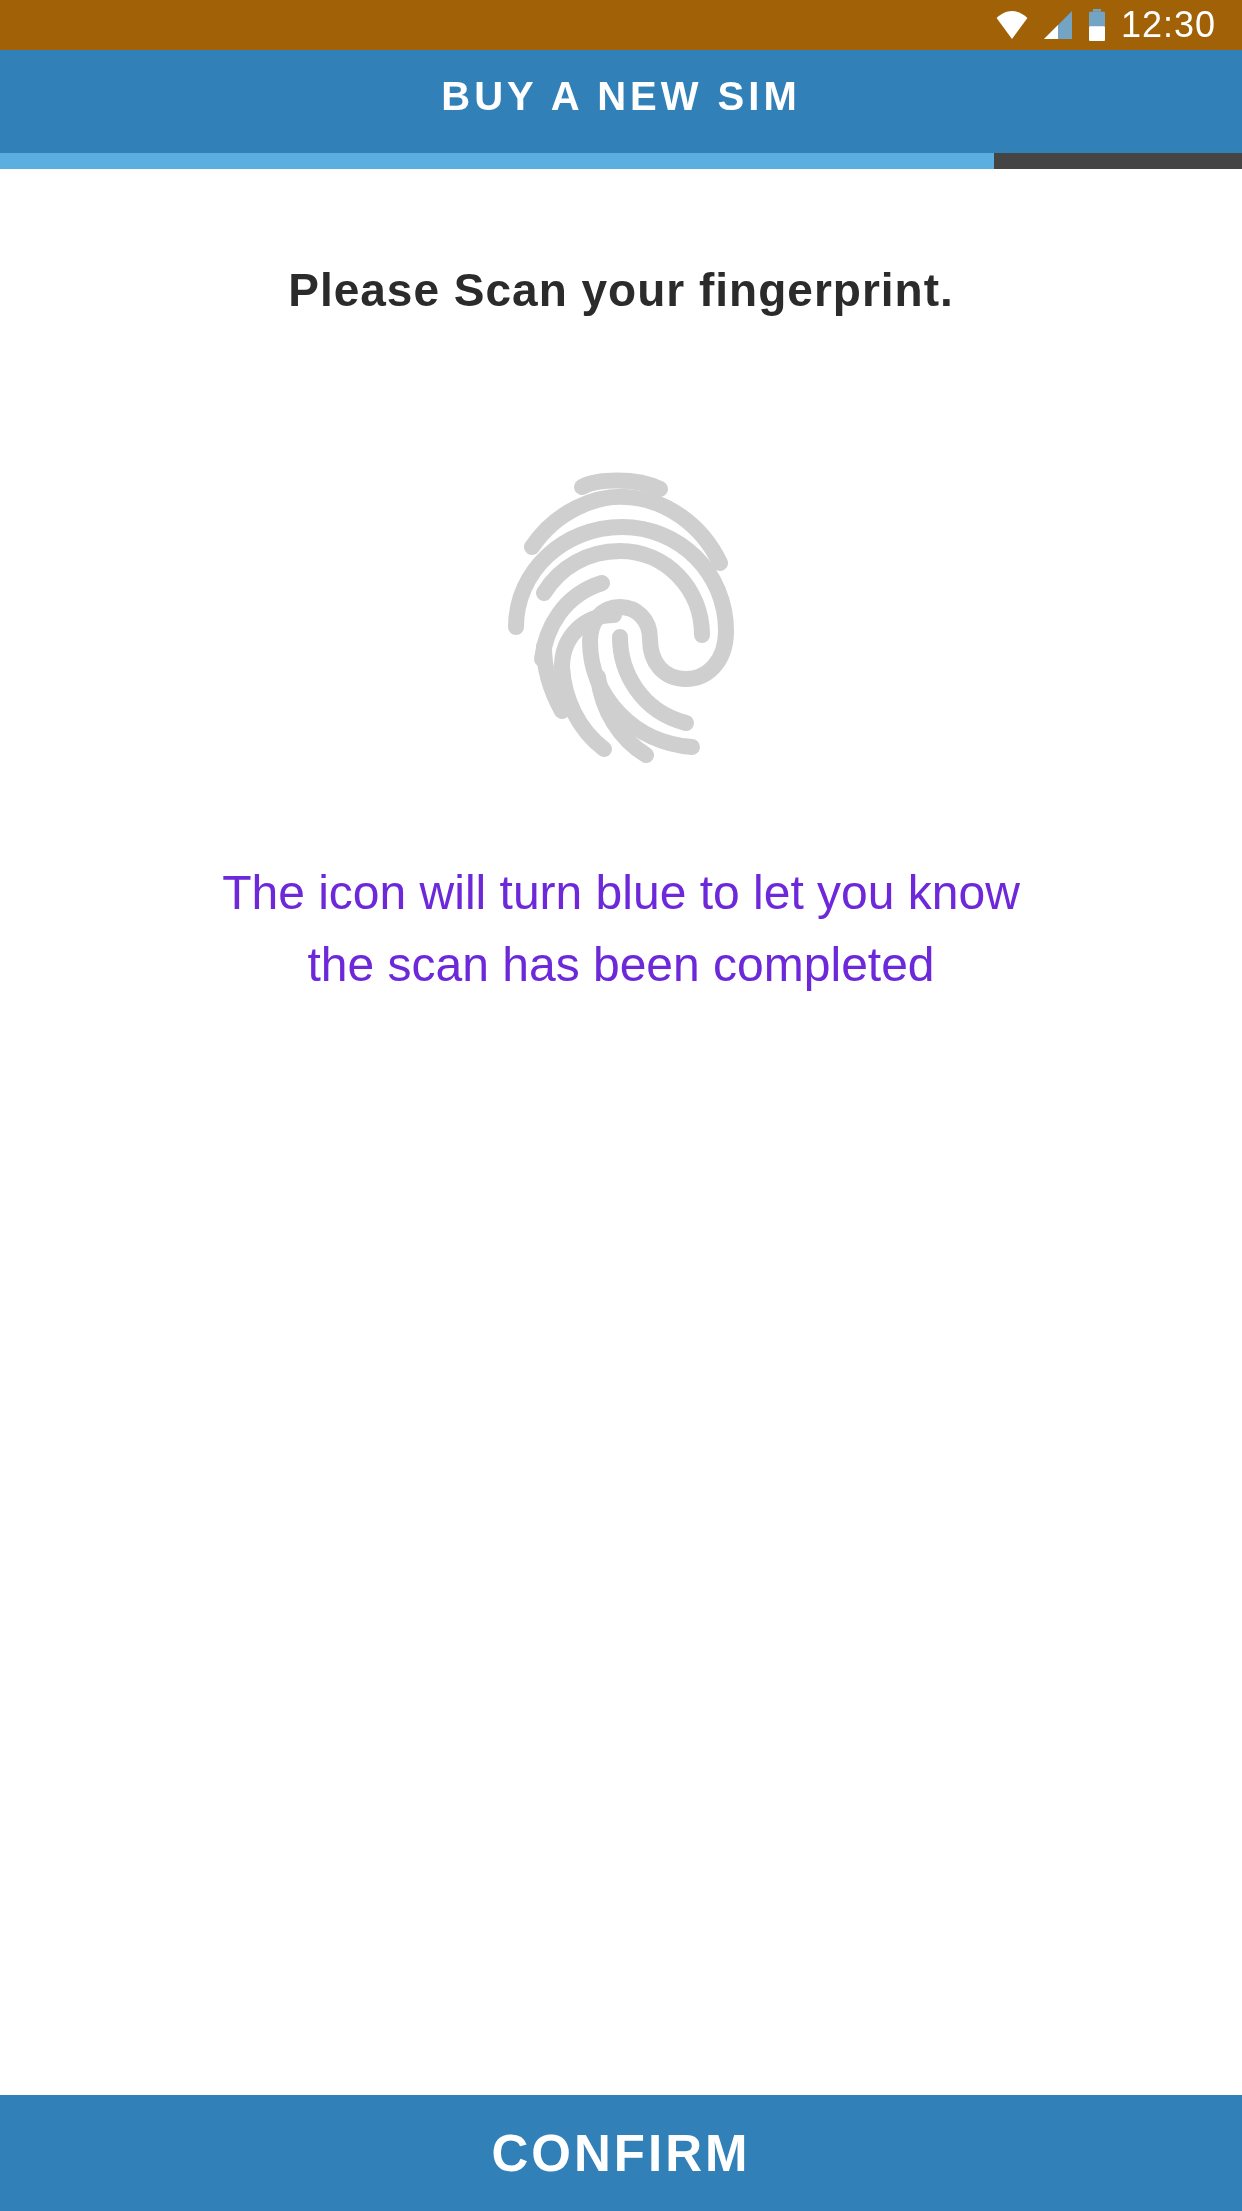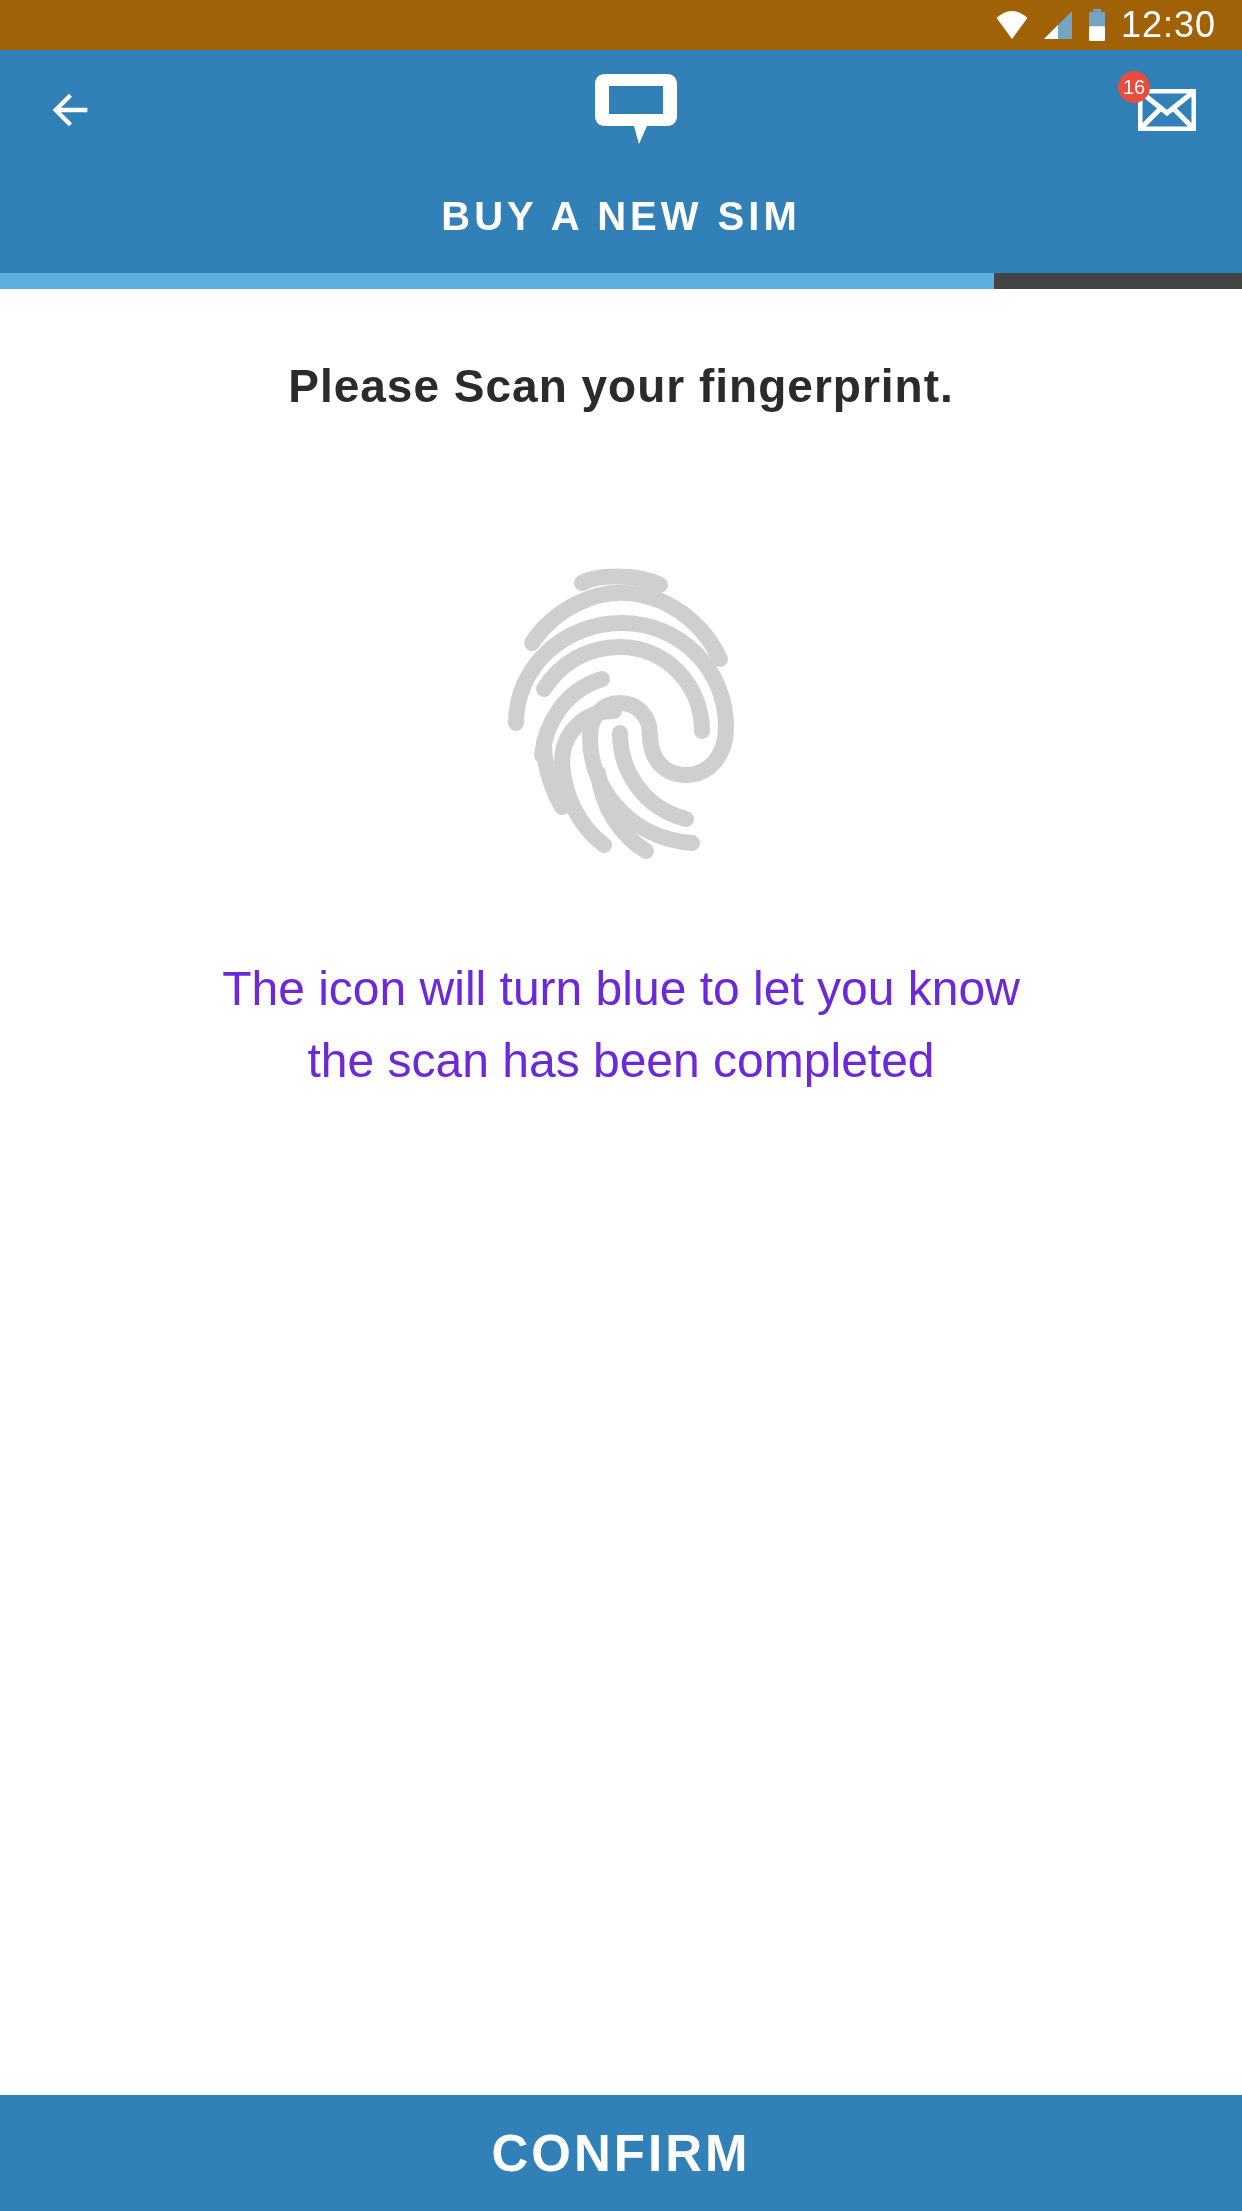--- a/index.html
+++ b/index.html
@@ -57,20 +57,21 @@
       display:flex;
     }
     .progress-fill {
       height: 100%;
       background: #5aaee0;
       width: 80%;
     }
     .content {
       padding: 70px 50px 0 50px;
       text-align: center;
+      margin-top: 24px;
     }
     .content-title {
       font-size: 46px;
       font-weight: 700;
       color: #2b2b2b;
       letter-spacing: 1px;
       margin-bottom: 46px;
     }
     .content-sub {
       font-size: 40px;
@@ -125,40 +126,20 @@
     <svg width="20" height="32" viewBox="0 0 14 24">
       <rect x="4" y="0" width="6" height="2" fill="#73a4c4"></rect>
       <rect x="1" y="2" width="12" height="22" rx="1" fill="#73a4c4"></rect>
       <rect x="1" y="13" width="12" height="11" rx="1" fill="#fff"></rect>
     </svg>
   </span>
   <span class="status-time">12:30</span>
 </div>
 
 <div class="header">
-  <div class="header-top">
-    <div class="back-btn">
-      <svg width="52" height="52" viewBox="0 0 24 24">
-        <path fill="#fff" d="M20 11H7.83l5.09-5.09L11.5 4.5 4 12l7.5 7.5 1.42-1.41L7.83 13H20z"></path>
-      </svg>
-    </div>
-    <div class="logo">
-      <svg width="90" height="76" viewBox="0 0 90 76">
-        <path fill="#fff" d="M14 2 L76 2 C82 2 86 6 86 12 L86 44 C86 50 82 54 76 54 L56 54 L48 72 L43 54 L14 54 C8 54 4 50 4 44 L4 12 C4 6 8 2 14 2 Z M18 14 L18 42 L72 42 L72 14 Z"></path>
-      </svg>
-    </div>
-    <div class="mail-wrap">
-      <div class="mail-badge">16</div>
-      <svg width="58" height="42" viewBox="0 0 58 42">
-        <rect x="2" y="2" width="54" height="38" fill="none" stroke="#fff" stroke-width="5"></rect>
-        <path d="M4 4 L29 24 L54 4" fill="none" stroke="#fff" stroke-width="5"></path>
-        <path d="M4 38 L22 20 M54 38 L36 20" fill="none" stroke="#fff" stroke-width="5"></path>
-      </svg>
-    </div>
-  </div>
   <div class="header-title">BUY A NEW SIM</div>
 </div>
 
 <div class="progress-track">
   <div class="progress-fill" style="width:80%"></div>
 </div>
 
 <div class="content">
   <div class="content-title">Please Scan your fingerprint.</div>
 

